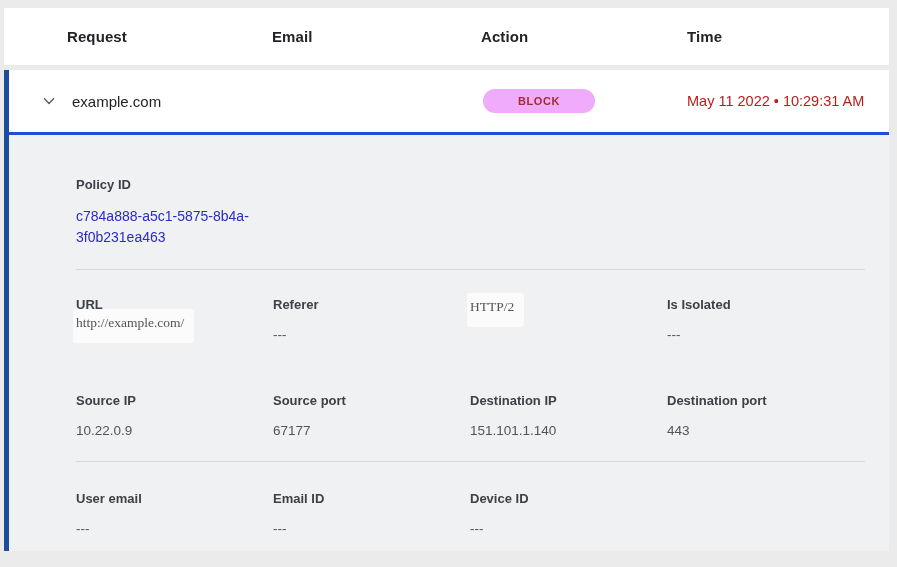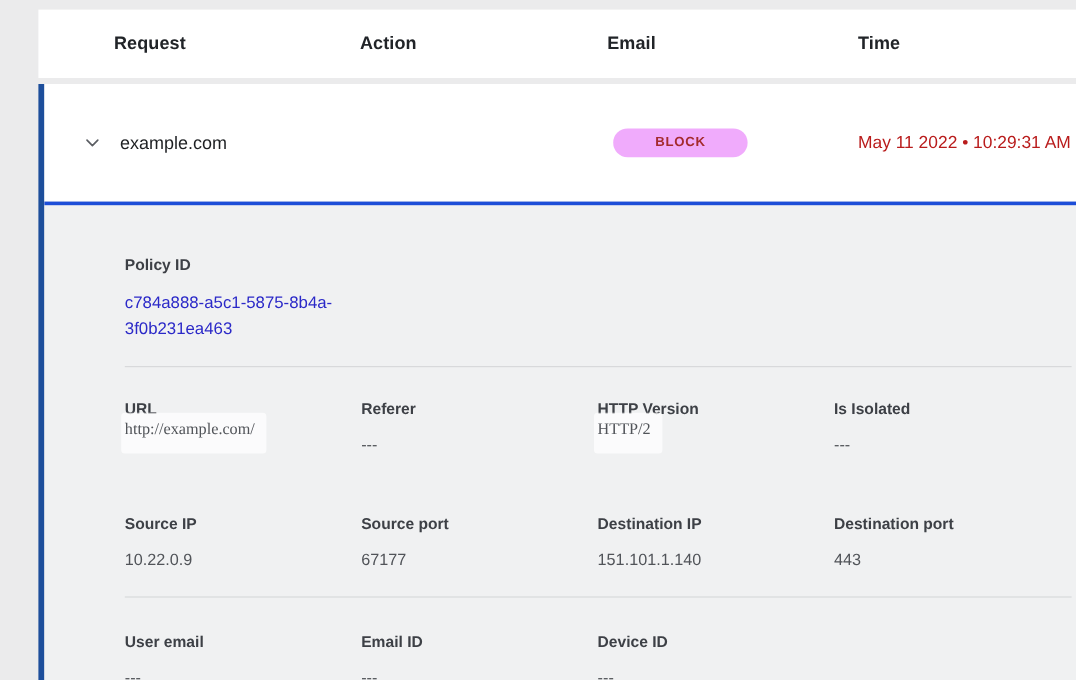--- a/index.html
+++ b/index.html
@@ -2,40 +2,40 @@
 <html><head>
 <meta charset="utf-8">
 <style>
   * { margin:0; padding:0; box-sizing:border-box; }
   html,body { width:897px; height:567px; }
   body {
     font-family:"Liberation Sans","DejaVu Sans",sans-serif;
     background:#ebebec;
     overflow:hidden;
   }
-  .page { width:897px; height:567px; overflow:hidden;padding-left:28px; }
+  .page { width:897px; height:567px; overflow:hidden; }
   .card { margin:8px 8px 0 4px; width:885px; }
 
   
   .thead {
     height:57px; background:#ffffff;
     display:flex; align-items:center;
     padding-left:63px; margin-bottom:5px;
   }
   .th { font-size:15px; font-weight:600; color:#212428; letter-spacing:.1px; }
   .th.c1 { width:205px; }
   .th.c2 { width:209px; }
   .th.c3 { width:206px; }
   .th.c4 { flex:1; }
 
   
   .expanded { border-left:5px solid #1d4e9b; width:885px; }
 
   .row {
-    height:98px; background:#ffffff;
+    height:62px; background:#ffffff;
     display:flex; align-items:center;
     padding-left:28px;
   }
   .chevron-btn {
     width:24px; height:24px; margin-right:11px;
     display:flex; align-items:center; justify-content:center;
     background:none; border:none; cursor:pointer; flex:none;
   }
   .cell-request { width:200px; font-size:15px; color:#1e2023; }
   .cell-email   { width:209px; font-size:14px; color:#1e2023; }
@@ -77,22 +77,22 @@
   .fields.last { margin-top:29px; }
 </style>
 </head>
 <body>
 
 <div class="page">
   <div class="card">
 
     <div class="thead">
       <div class="th c1">Request</div>
+      <div class="th c2">Email</div>
       <div class="th c3">Action</div>
-      <div class="th c2">Email</div>
       <div class="th c4">Time</div>
     </div>
 
     <div class="expanded">
 
       <div class="row">
         <button class="chevron-btn">
           <span style="display:flex;">
             <svg width="16" height="16" viewBox="0 0 16 16">
               <path d="M3.5 5.8 L8 10.4 L12.5 5.8" fill="none" stroke="#5b5e63" stroke-width="1.4" stroke-linecap="round" stroke-linejoin="round"></path>
@@ -118,21 +118,20 @@
         <div class="fields">
           <div>
             <div class="flabel">URL</div>
             <div class="fvalue chip">http://example.com/</div>
           </div>
           <div>
             <div class="flabel">Referer</div>
             <div class="fvalue">---</div>
           </div>
           <div>
-            <div class="flabel">HTTP Version</div>
             <div class="fvalue chip">HTTP/2</div>
           </div>
           <div>
             <div class="flabel">Is Isolated</div>
             <div class="fvalue">---</div>
           </div>
 
           <div>
             <div class="flabel">Source IP</div>
             <div class="fvalue">10.22.0.9</div>

